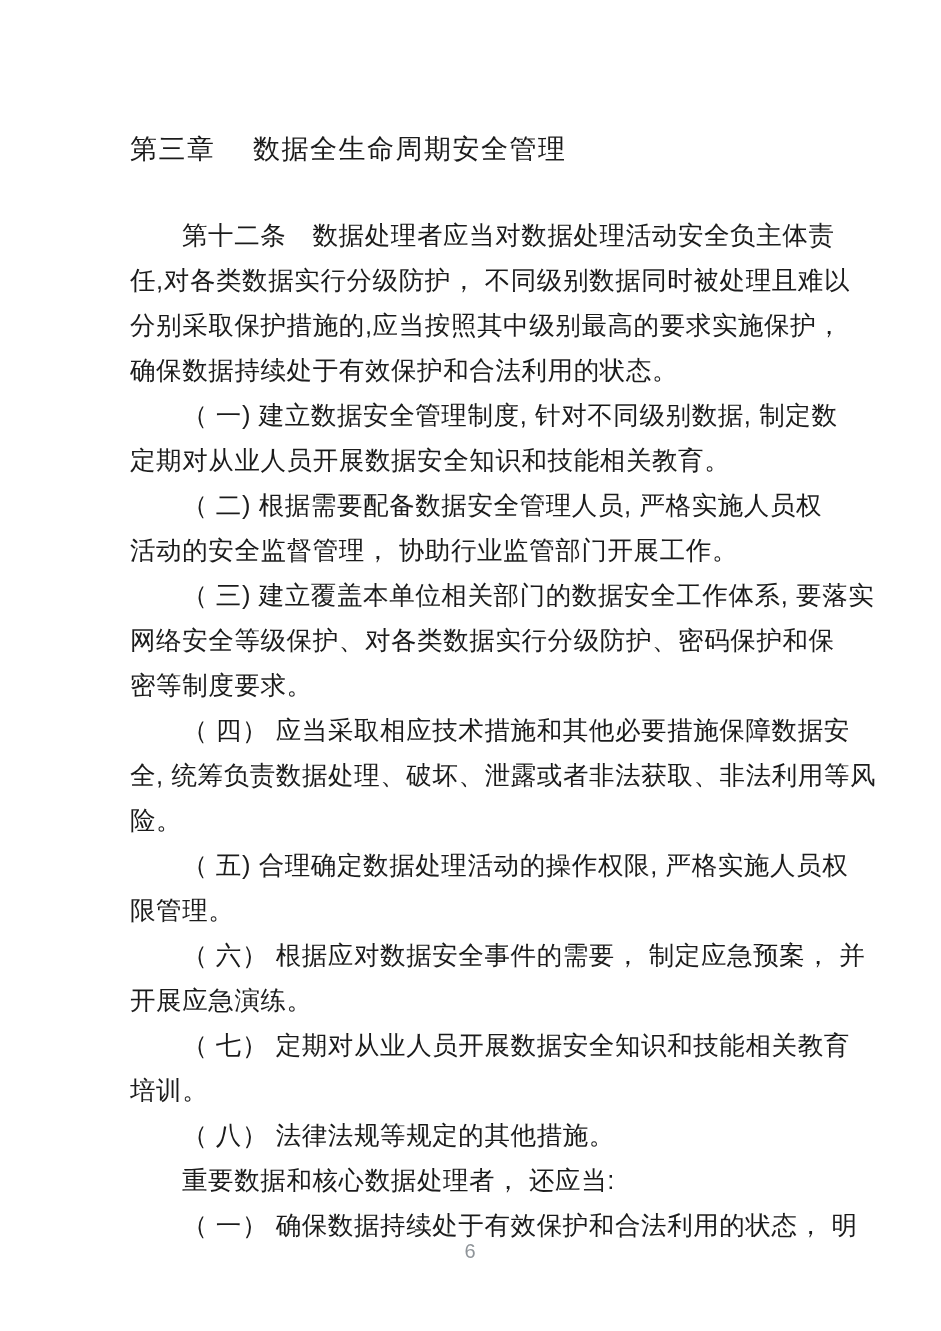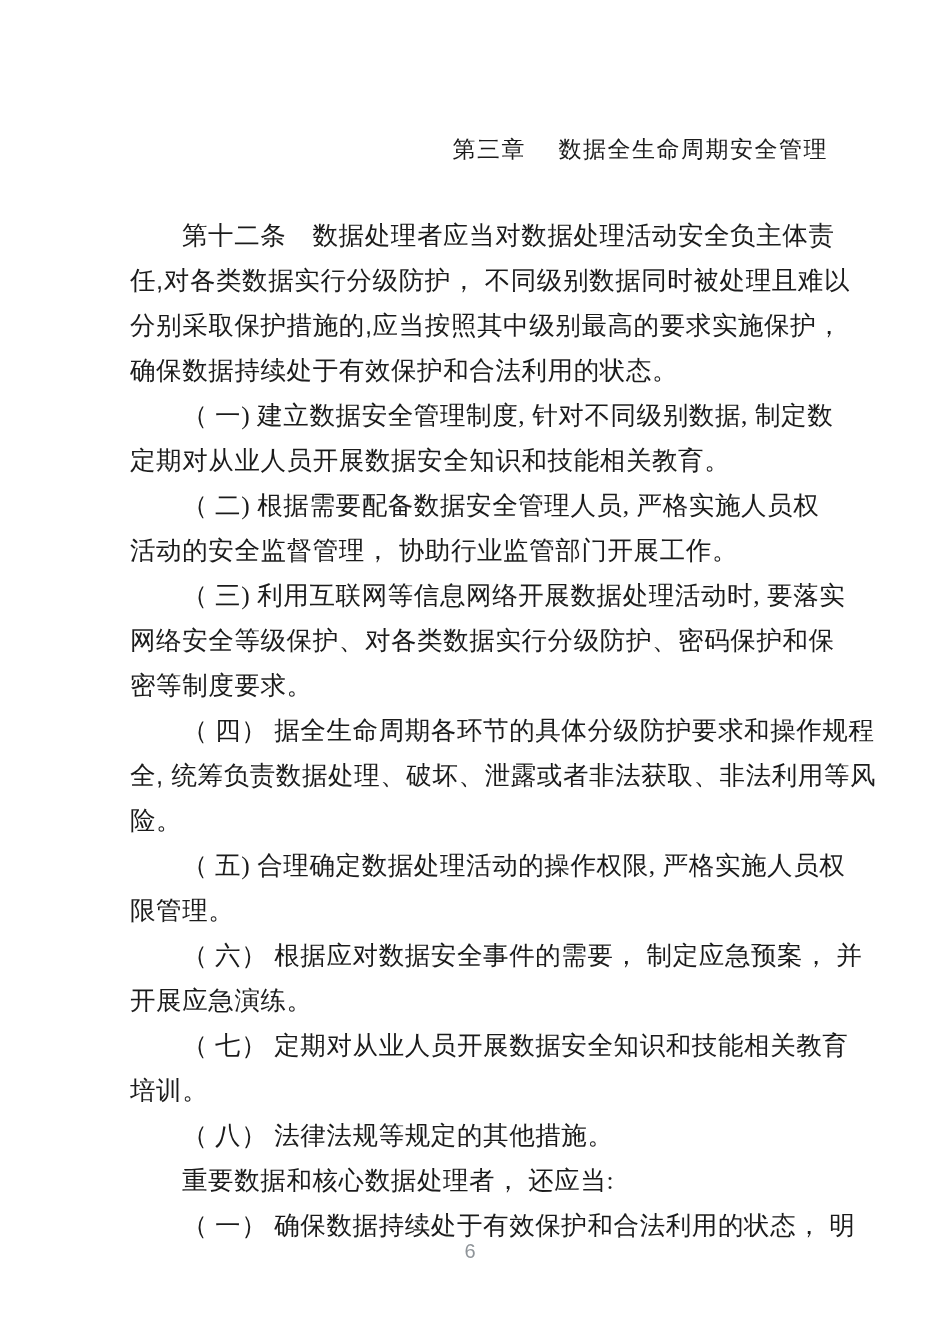--- a/index.html
+++ b/index.html
@@ -17,39 +17,38 @@
     overflow: hidden;
   }
   .content {
     position: absolute;
     left: 130px;
     top: 126px;
     width: 698px;
     color: #1b1b1b;
   }
   .chapter-title {
-    text-align: right;
-    font-size: 23px;
+    text-align: left;
+    font-size: 27px;
     font-weight: 500;
     letter-spacing: 1.5px;
     line-height: 47px;
     white-space: pre;
     margin-bottom: 40px;
   }
   .line {
     font-size: 25.5px;
     letter-spacing: 0.6px;
     line-height: 45px;
     height: 45px;
     white-space: pre;
     font-weight: 400;
   }
   .indent {
     padding-left: 52px;
-    font-family: Liberation Serif, serif;
   }
   .page-number {
     position: absolute;
     top: 1240px;
     left: 0;
     width: 941px;
     text-align: center;
     font-size: 20px;
     color: #8f9499;
     letter-spacing: 1px;
@@ -63,24 +62,24 @@
     <div class="chapter-title">第三章　 数据全生命周期安全管理</div>
 
     <div class="line indent">第十二条　数据处理者应当对数据处理活动安全负主体责</div>
     <div class="line">任,对各类数据实行分级防护， 不同级别数据同时被处理且难以</div>
     <div class="line">分别采取保护措施的,应当按照其中级别最高的要求实施保护，</div>
     <div class="line">确保数据持续处于有效保护和合法利用的状态。</div>
     <div class="line indent">（ 一) 建立数据安全管理制度, 针对不同级别数据, 制定数</div>
     <div class="line">定期对从业人员开展数据安全知识和技能相关教育。</div>
     <div class="line indent">（ 二) 根据需要配备数据安全管理人员, 严格实施人员权</div>
     <div class="line">活动的安全监督管理， 协助行业监管部门开展工作。</div>
-    <div class="line indent">（ 三) 利用互联网等信息网络开展数据处理活动时, 要落实</div>
+    <div class="line indent">（ 三) 建立覆盖本单位相关部门的数据安全工作体系, 要落实</div>
     <div class="line">网络安全等级保护、对各类数据实行分级防护、密码保护和保</div>
     <div class="line">密等制度要求。</div>
-    <div class="line indent">（ 四） 据全生命周期各环节的具体分级防护要求和操作规程</div>
+    <div class="line indent">（ 四） 应当采取相应技术措施和其他必要措施保障数据安</div>
     <div class="line">全, 统筹负责数据处理、破坏、泄露或者非法获取、非法利用等风</div>
     <div class="line">险。</div>
     <div class="line indent">（ 五) 合理确定数据处理活动的操作权限, 严格实施人员权</div>
     <div class="line">限管理。</div>
     <div class="line indent">（ 六） 根据应对数据安全事件的需要， 制定应急预案， 并</div>
     <div class="line">开展应急演练。</div>
     <div class="line indent">（ 七） 定期对从业人员开展数据安全知识和技能相关教育</div>
     <div class="line">培训。</div>
     <div class="line indent">（ 八） 法律法规等规定的其他措施。</div>
     <div class="line indent">重要数据和核心数据处理者， 还应当:</div>

